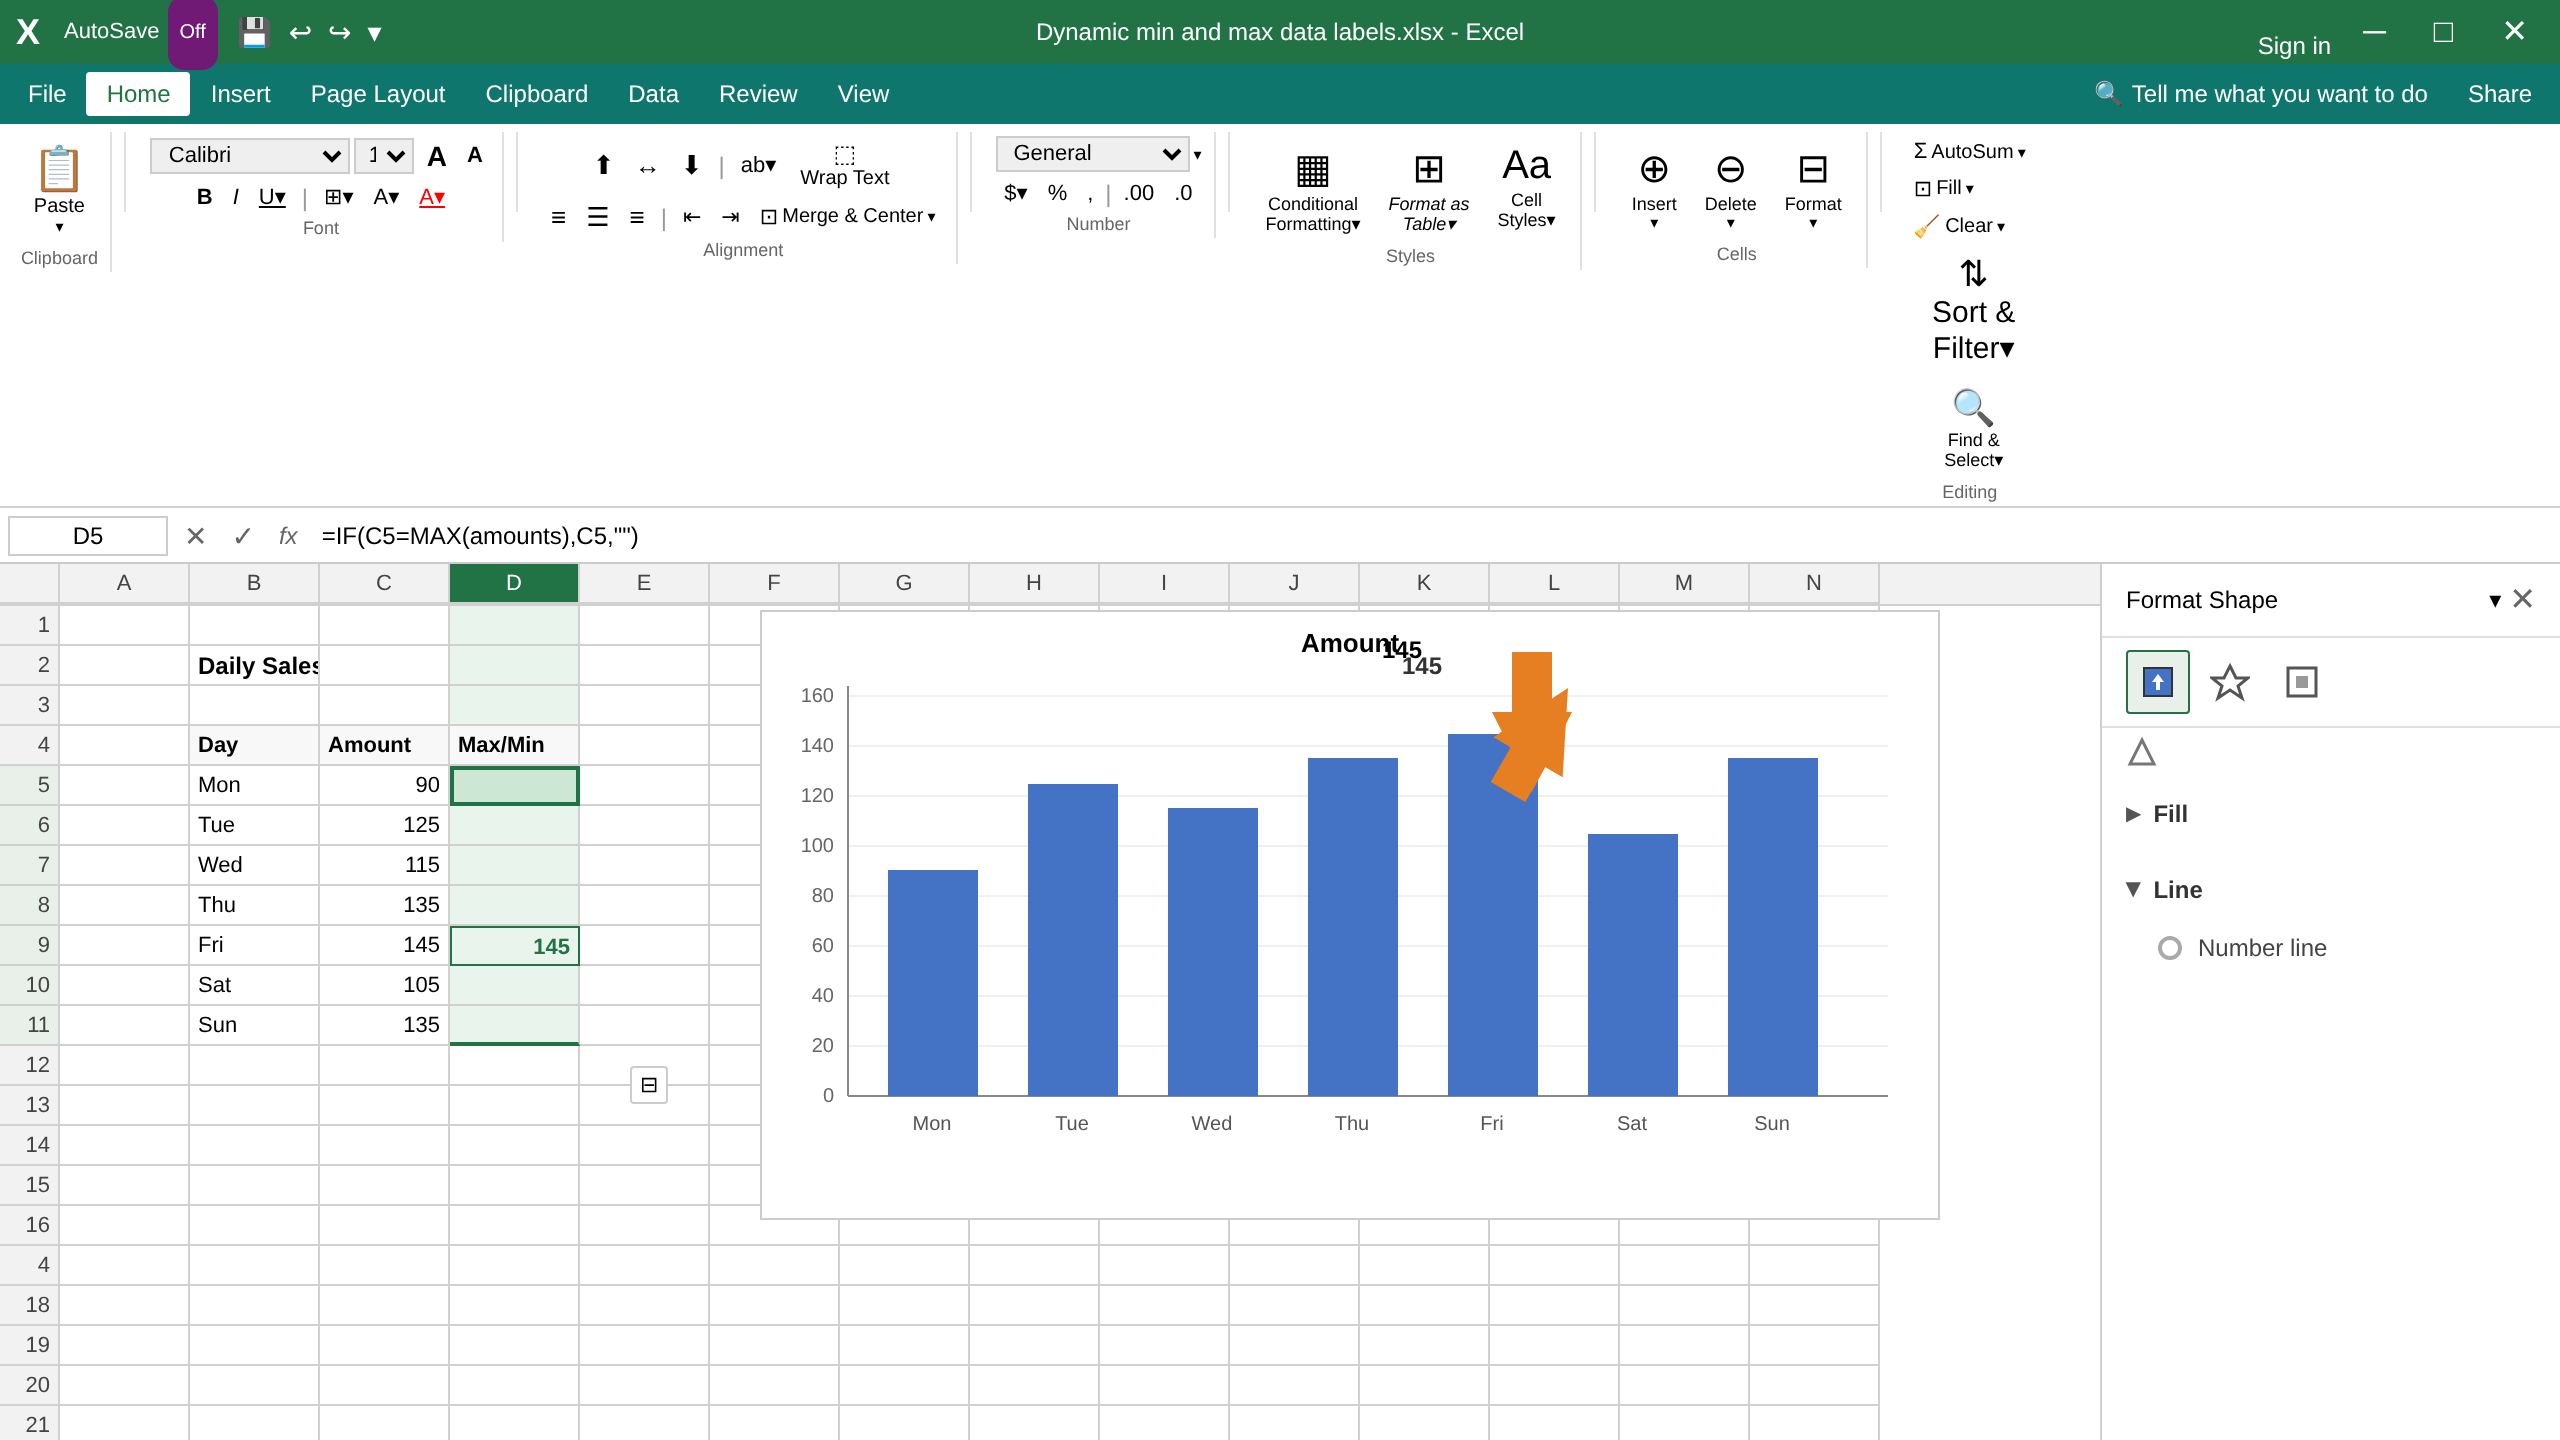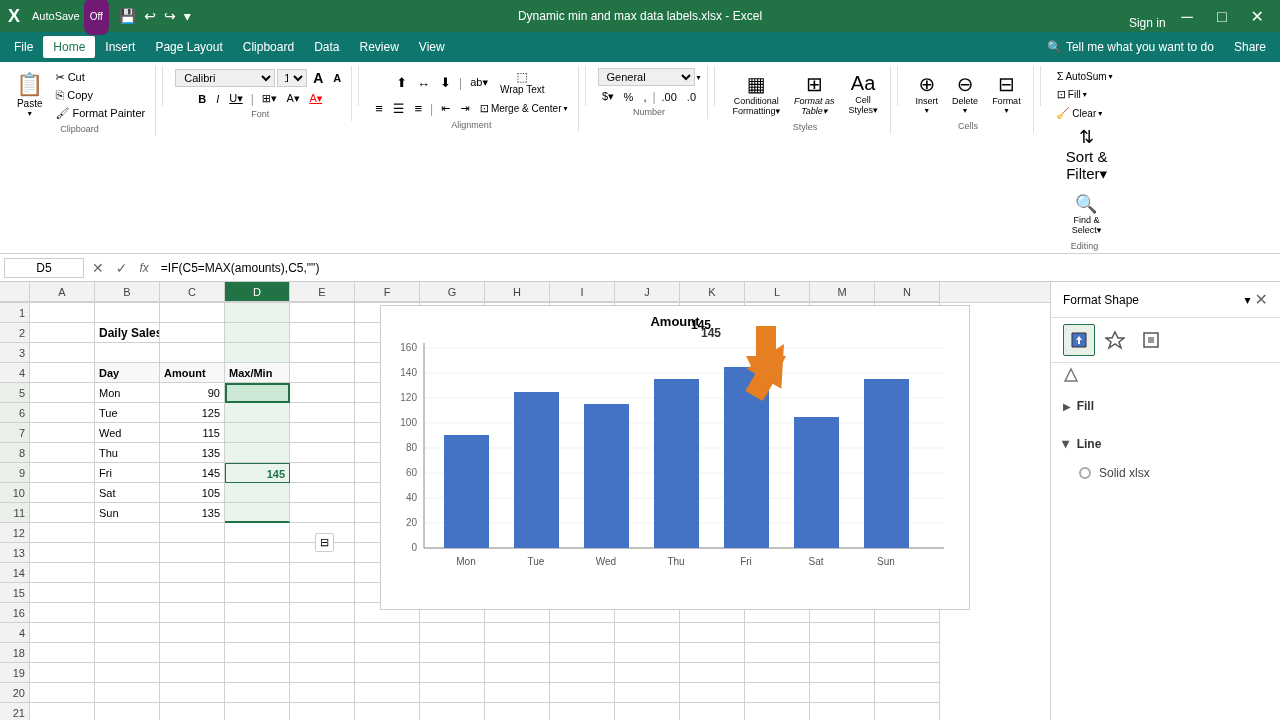--- a/index.html
+++ b/index.html
@@ -385,31 +385,20 @@
 
 <div class="ribbon">
   <div class="ribbon-content">
 
     <div class="ribbon-group">
       <div class="ribbon-btns">
         <div class="ribbon-btn-large">
           <span style="font-size:22px;">📋</span>
           <span style="font-size:10px;">Paste</span>
           <span style="font-size:8px;">▾</span>
-        </div>
-        <div style="display:flex;flex-direction:column;gap:1px;">
-          <div class="small-btn">
-            <span>✂ Cut</span>
-          </div>
-          <div class="small-btn">
-            <span>⎘ Copy</span>
-          </div>
-          <div class="small-btn">
-            <span>🖌 Format Painter</span>
-          </div>
         </div>
       </div>
       <span class="ribbon-group-label">Clipboard</span>
     </div>
 
     <div class="ribbon-separator"></div>
 
     <div class="ribbon-group">
       <div class="ribbon-row1" style="margin-bottom:2px;">
         <select class="font-name-box">
@@ -1090,21 +1079,21 @@
     </div>
 
     <div class="panel-section">
       <div class="panel-section-header">
         <span class="panel-section-arrow" style="transform:rotate(90deg);display:inline-block;">▶</span>
         <span class="panel-section-label">Line</span>
       </div>
       <div class="line-options">
         <div class="line-option">
           <div class="radio-btn"></div>
-          <span>Solid xlsx</span>
+          <span>Number line</span>
         </div>
       </div>
     </div>
 
     <div style="flex:1;"></div>
 
   </div>
 
 </div>
 

